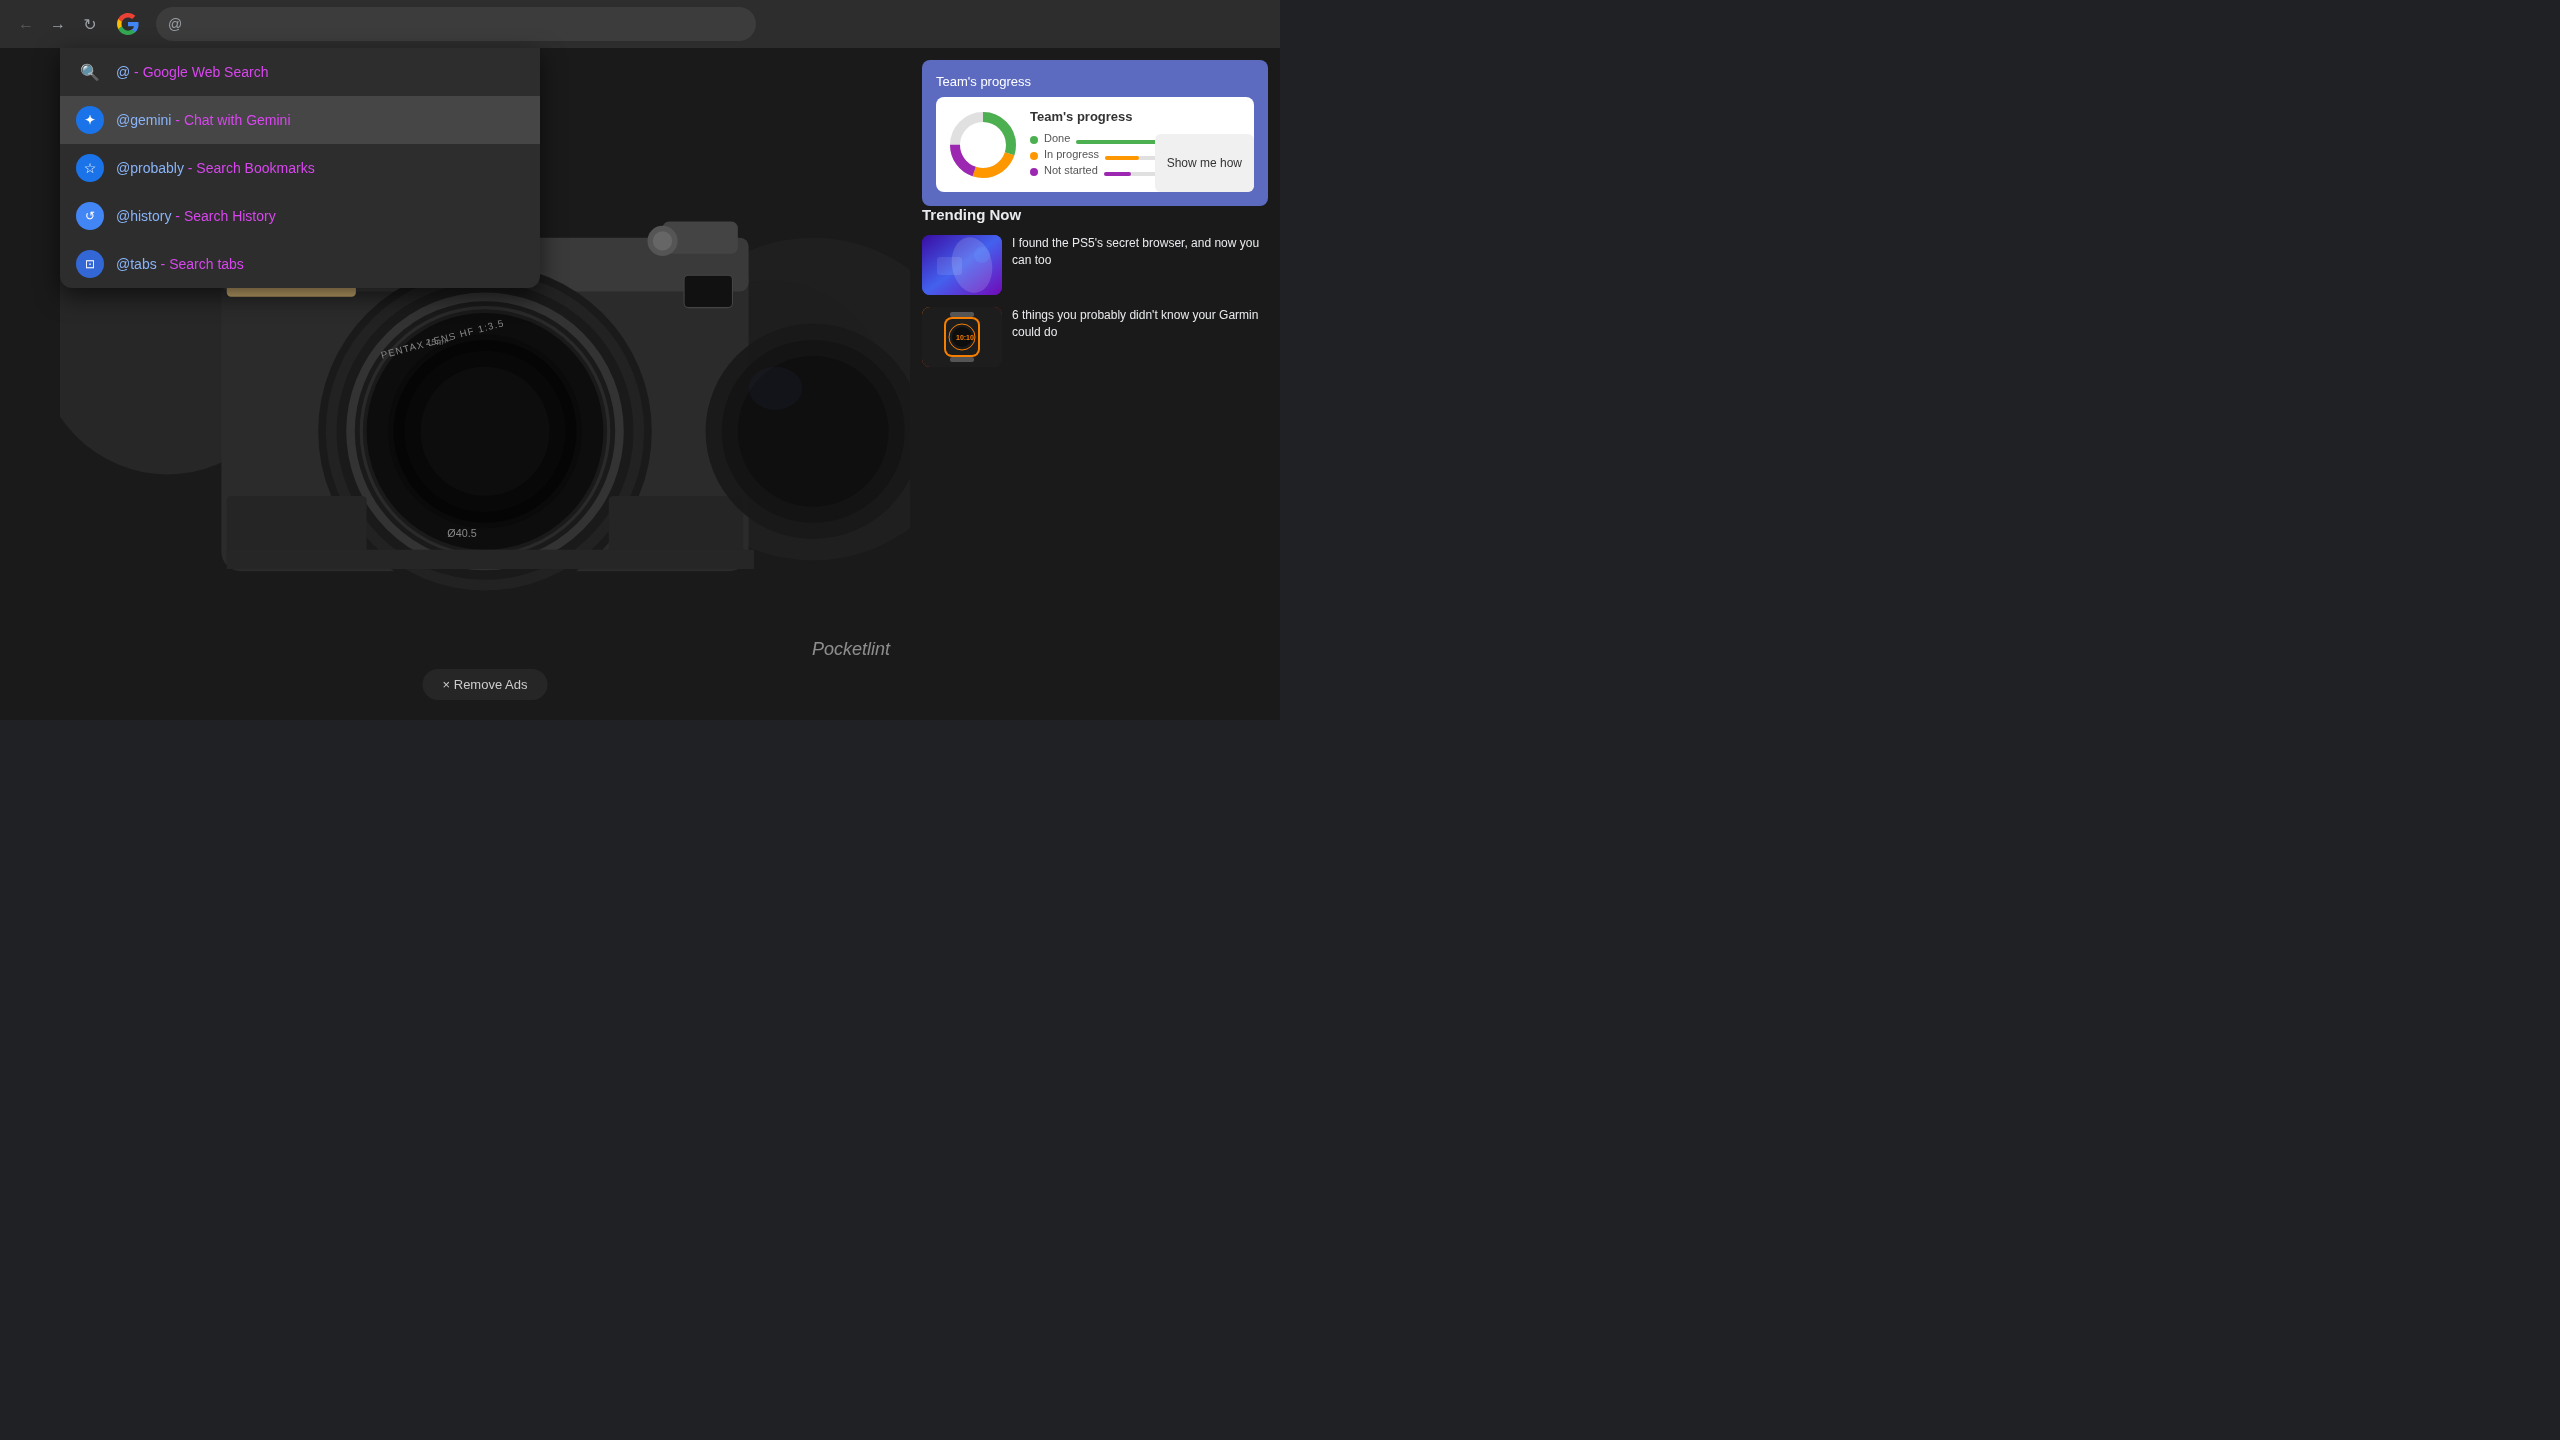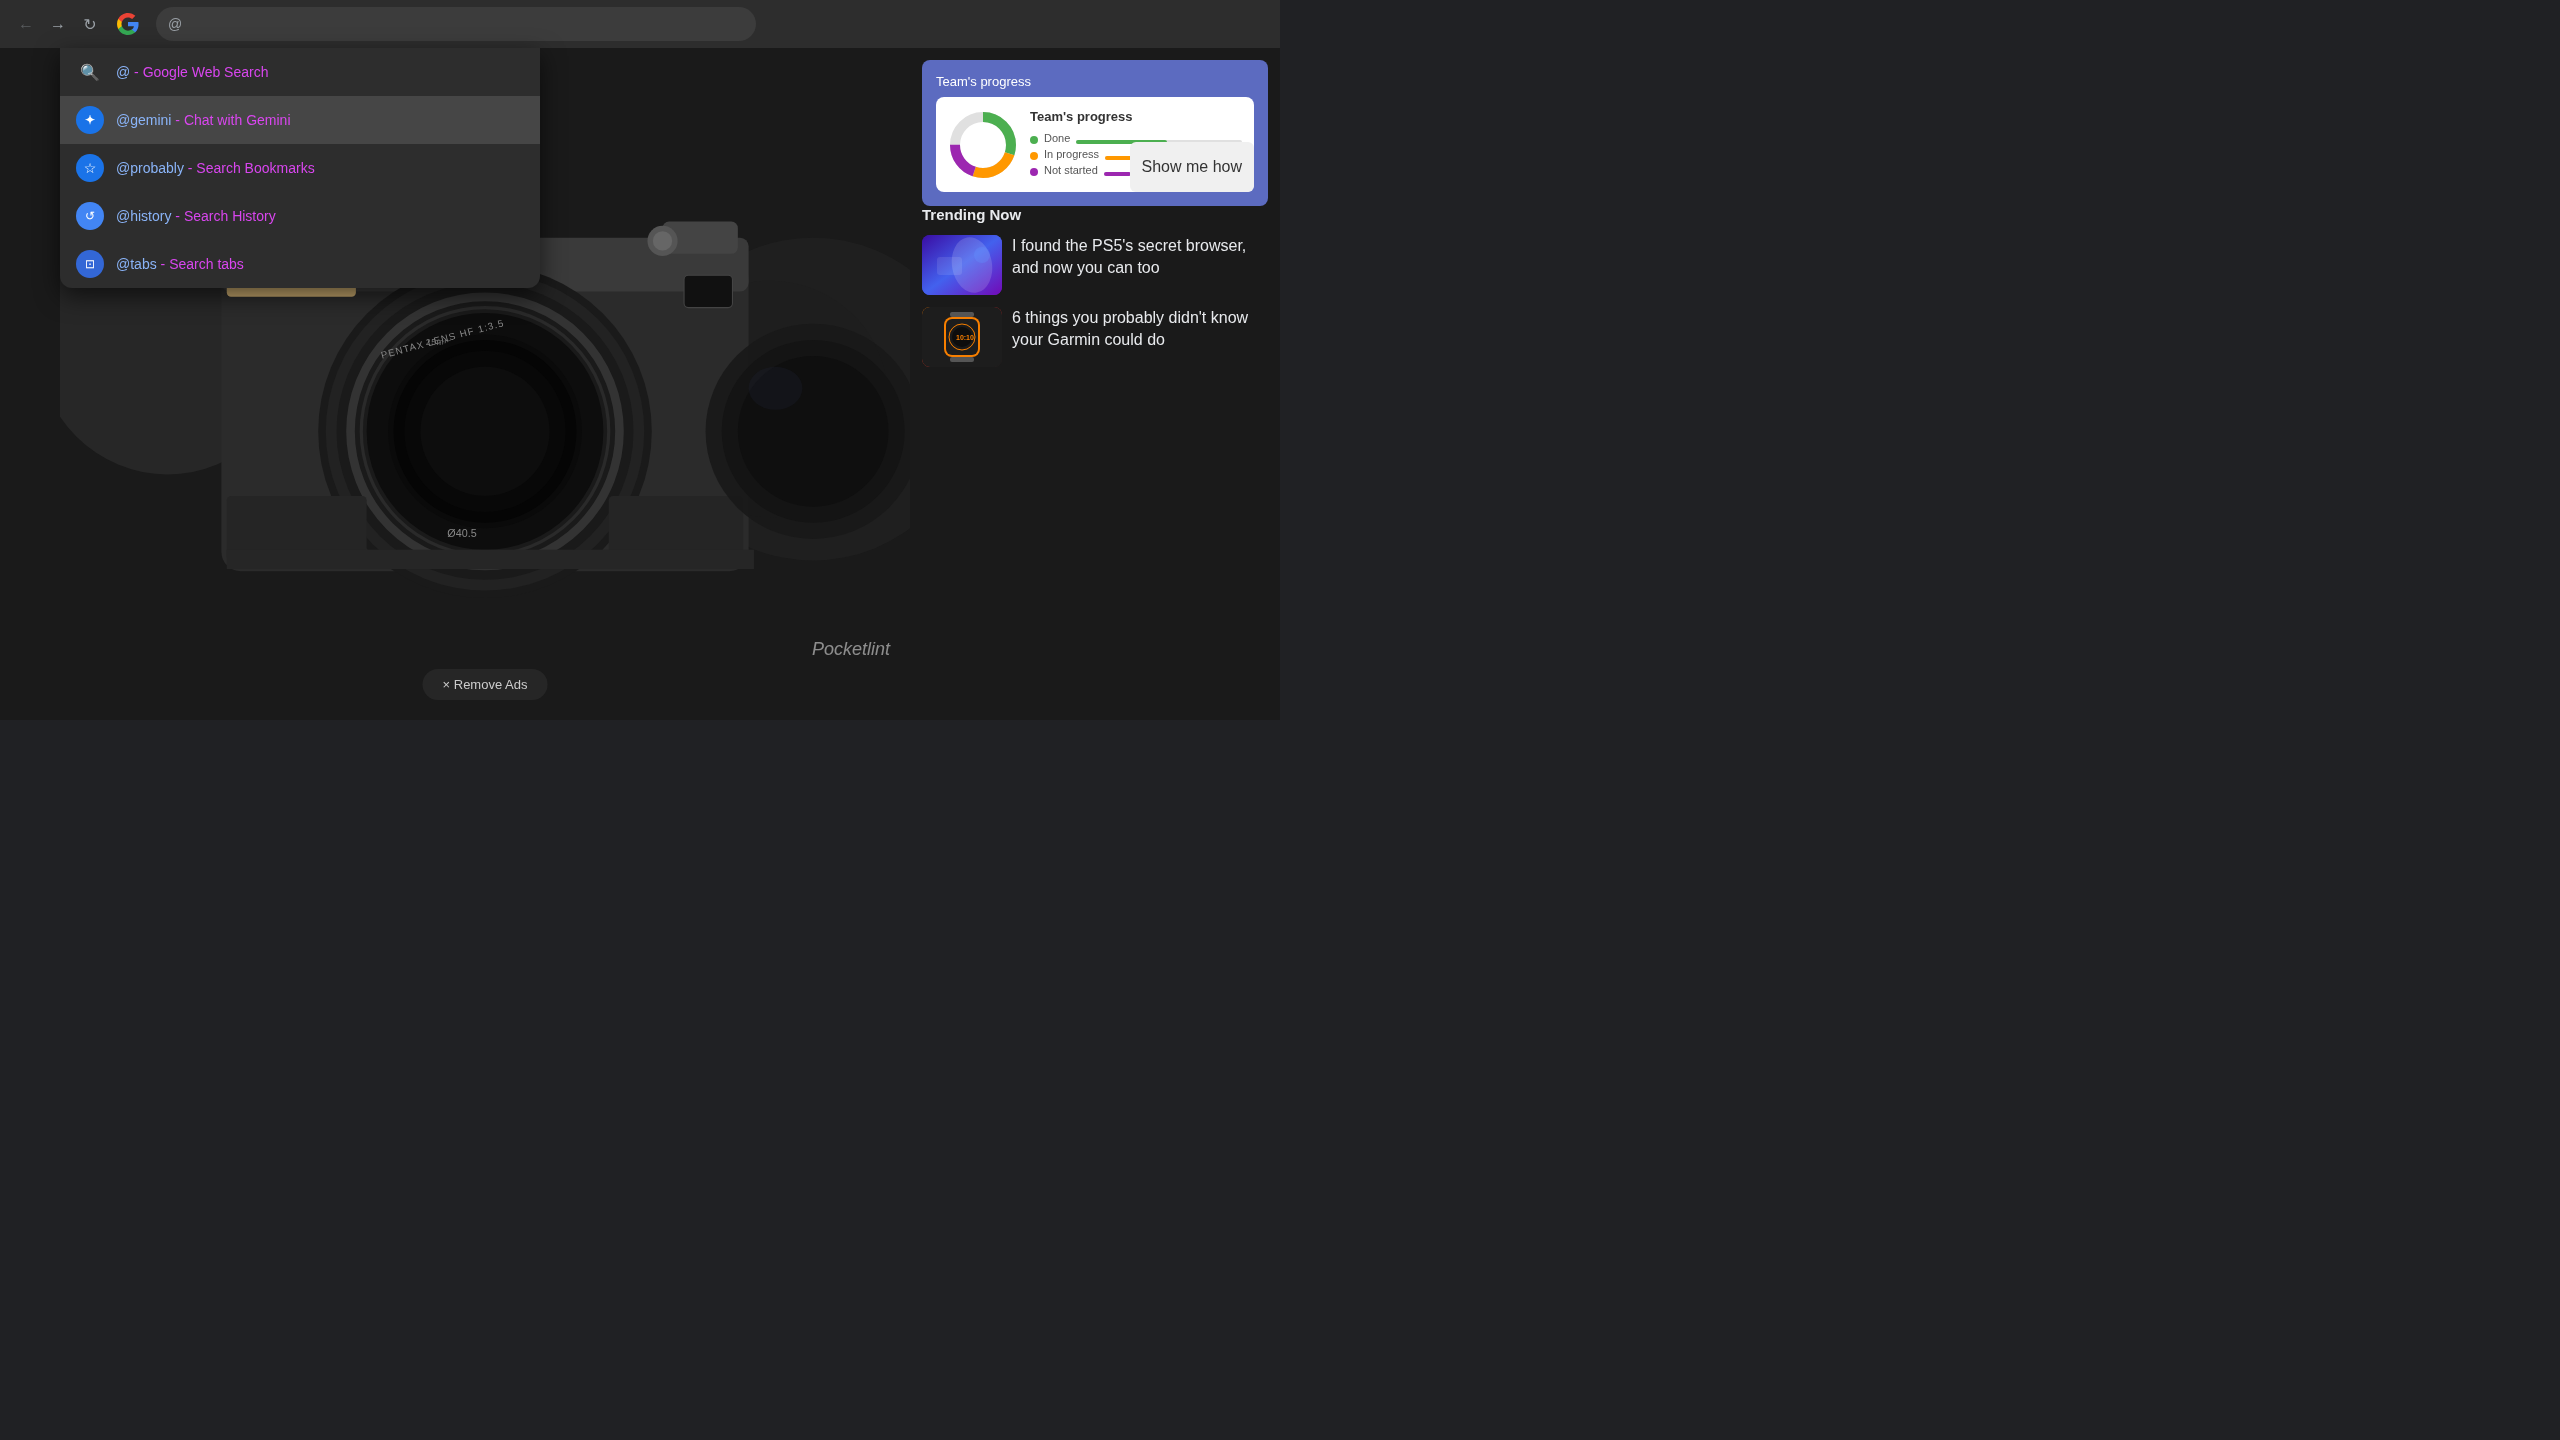--- a/index.html
+++ b/index.html
@@ -234,22 +234,22 @@
     .legend-bar {
       flex: 1;
       height: 4px;
       background: #e0e0e0;
       border-radius: 2px;
     }
     .show-me-btn {
       background: #f0f0f0;
       border: none;
       border-radius: 6px;
-      padding: 16px 12px;
-      font-size: 16px;
+      padding: 22px 12px;
+      font-size: 12px;
       cursor: pointer;
       color: #333;
       position: absolute;
       right: 14px;
       bottom: 14px;
     }
     .card-top-text {
       color: white;
       font-size: 13px;
       font-weight: 500;
@@ -272,21 +272,21 @@
     .trending-thumb {
       width: 80px;
       height: 60px;
       border-radius: 8px;
       flex-shrink: 0;
       overflow: hidden;
       position: relative;
     }
     .trending-text {
       color: #e8eaed;
-      font-size: 16px;
+      font-size: 12px;
       line-height: 1.4;
     }
 
     
     .thumb-ps5 { background: linear-gradient(135deg, #3a0ca3 0%, #4361ee 50%, #7209b7 100%); }
     .thumb-windows { background: linear-gradient(135deg, #1a1a2e 0%, #16213e 50%, #0f3460 100%); }
     .thumb-garmin { background: linear-gradient(135deg, #f77f00 0%, #d62828 50%, #1d1d1d 100%); }
 
     
     .g-blue { fill: #4285f4; }

